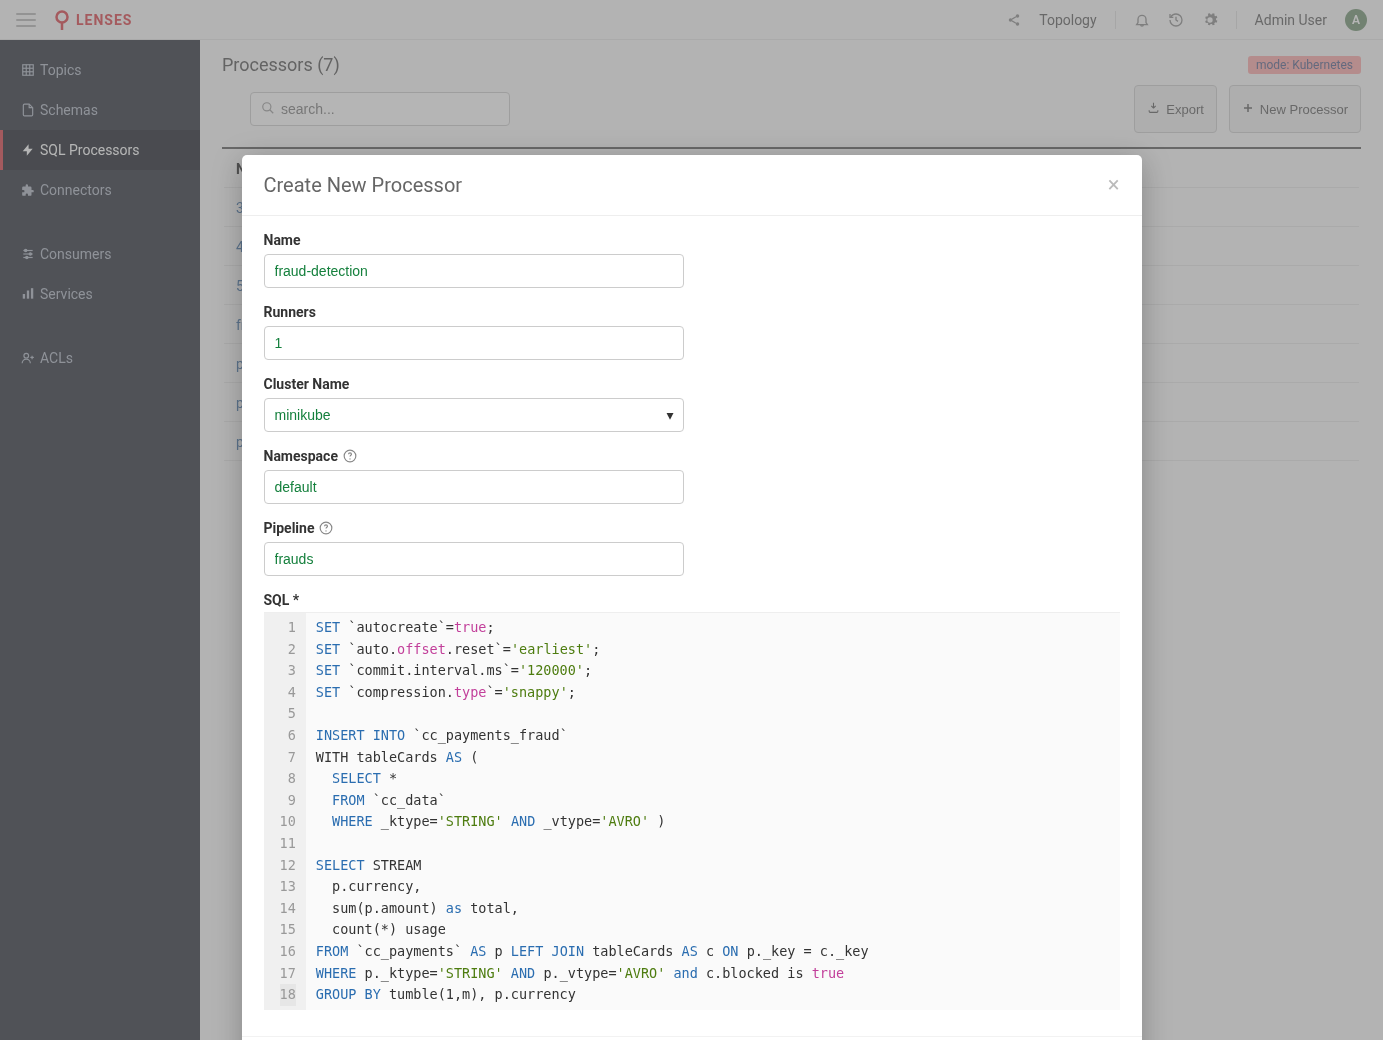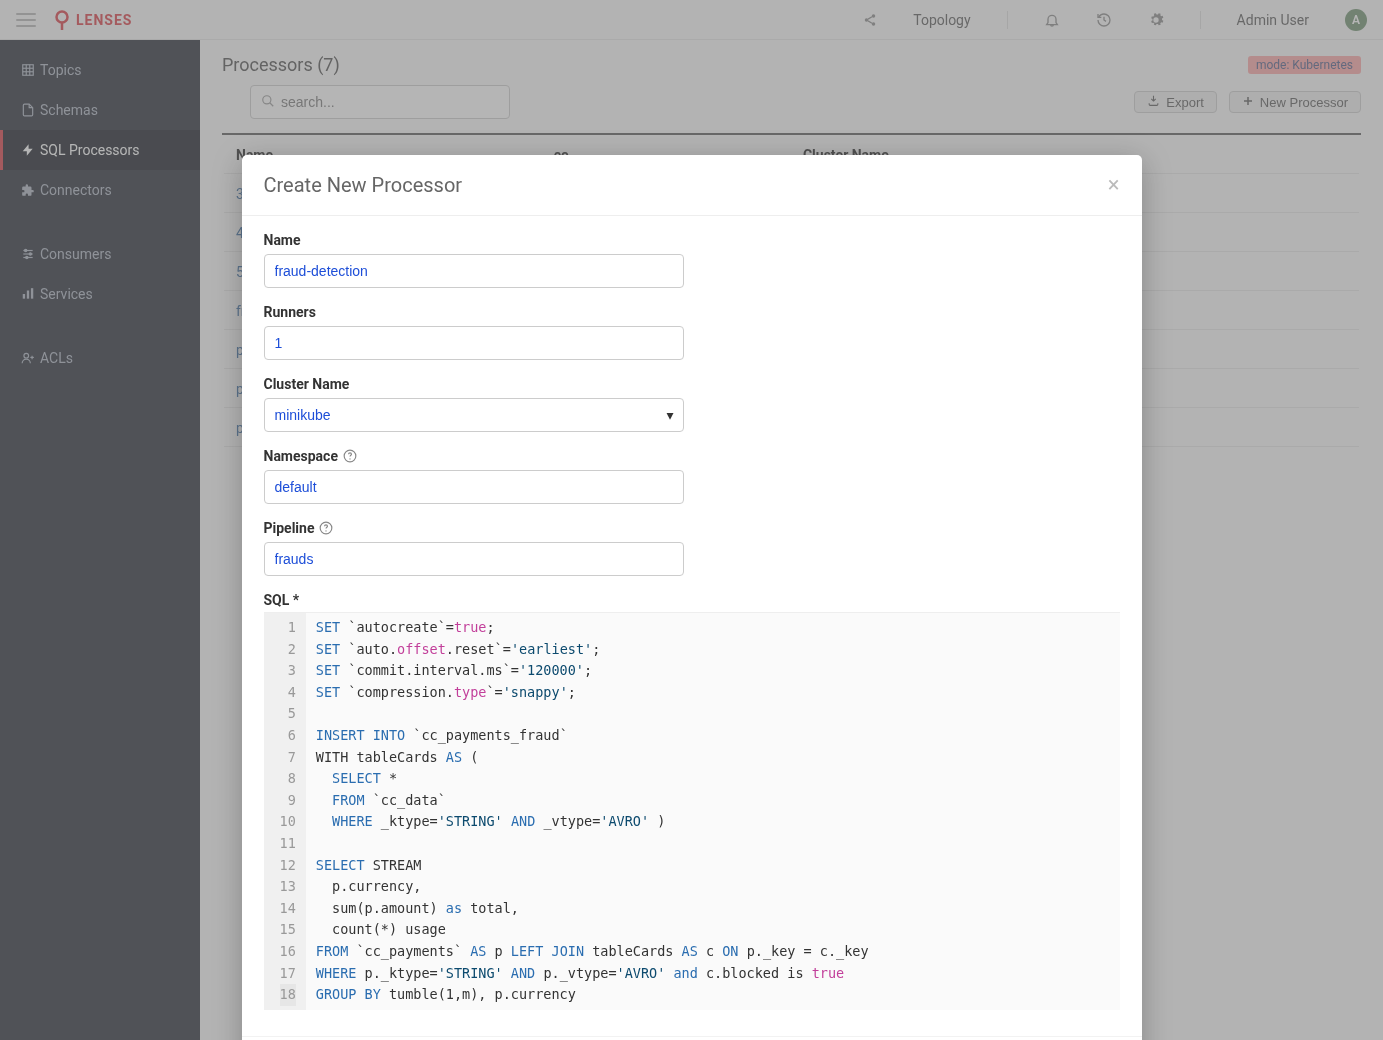--- a/index.html
+++ b/index.html
@@ -4,64 +4,64 @@
 <style>
 * { box-sizing: border-box; margin: 0; padding: 0; }
 html, body { height: 100%; font-family: -apple-system, BlinkMacSystemFont, "Segoe UI", Roboto, Helvetica, Arial, sans-serif; font-size: 14px; color: #333; background: #fafafa; }
 .app { display: flex; flex-direction: column; height: 100%; }
 .topbar { height: 40px; background: #fafafa; border-bottom: 1px solid #e6e6e6; display: flex; align-items: center; padding: 0 16px; }
 .hamburger { width: 20px; height: 14px; display: flex; flex-direction: column; justify-content: space-between; margin-right: 18px; cursor: pointer; }
 .hamburger span { height: 2px; background: #b3b3b3; border-radius: 1px; }
 .logo { display: flex; align-items: center; color: #d9363e; font-weight: 700; letter-spacing: 1px; font-size: 14px; }
 .logo svg { margin-right: 6px; }
 .topbar-spacer { flex: 1; }
-.topbar-right { display: flex; align-items: center; gap: 36px; color: #555; }
+.topbar-right { display: flex; align-items: center; gap: 18px; color: #555; }
 .topbar-right .sep { width: 1px; height: 18px; background: #ddd; }
 .topbar-icon { color: #888; display: inline-flex; }
 .avatar { width: 22px; height: 22px; border-radius: 50%; background: #6b8e6b; color: #fff; display: inline-flex; align-items: center; justify-content: center; font-size: 12px; font-weight: 600; }
 .body { flex: 1; display: flex; overflow: hidden; }
 .sidebar { width: 200px; background: #1f2430; color: #aab2bf; padding-top: 10px; flex-shrink: 0; }
 .sidebar-item { display: flex; align-items: center; gap: 4px; padding: 12px 20px; font-size: 14px; color: #aab2bf; cursor: pointer; }
 .sidebar-item.active { background: #121620; color: #fff; border-left: 3px solid #d9363e; padding-left: 17px; }
 .sidebar-gap { height: 24px; }
 .sidebar-icon { width: 16px; text-align: center; display: inline-flex; justify-content: center; }
 .main { flex: 1; overflow: auto; background: #fafafa; }
 .page-header { display: flex; align-items: center; padding: 14px 22px 10px; }
 .page-title { font-size: 18px; color: #4a4a4a; font-weight: 400; }
 .page-header .spacer { flex: 1; }
 .badge-mode { background: #fca5a5; color: #4a5885; border-radius: 3px; padding: 2px 8px; font-size: 12px; }
 .toolbar { display: flex; align-items: center; padding: 0 22px 14px; gap: 12px; margin-left: 28px; }
 .search-wrap { border: 1px solid #ccc; border-radius: 4px; background: #fff; height: 34px; display: flex; align-items: center; padding: 0 10px; color: #999; width: 260px; }
 .search-wrap input { border: none; outline: none; flex: 1; font-size: 14px; background: transparent; color: #333; margin-left: 6px; }
 .toolbar .spacer { flex: 1; }
-.btn { height: 22px; border: 1px solid #ccc; background: #efefef; border-radius: 4px; padding: 0 12px; color: #555; font-size: 13px; display: inline-flex; align-items: center; gap: 6px; cursor: pointer; justify-content: flex-end; }
+.btn { height: 48px; border: 1px solid #ccc; background: #efefef; border-radius: 4px; padding: 0 12px; color: #555; font-size: 13px; display: inline-flex; align-items: center; gap: 6px; cursor: pointer; justify-content: flex-end; }
 .table { width: calc(100% - 44px); margin: 0 22px; border-top: 2px solid #555; }
 .table th, .table td { text-align: left; padding: 10px 12px; border-bottom: 1px solid #e6e6e6; font-size: 14px; }
 .table th { font-weight: 700; color: #222; }
 .table td.link { color: #3b6ea5; }
 .cluster-badge { background: #e6e6e6; color: #555; border-radius: 3px; padding: 2px 8px; font-size: 12px; }
 .overlay { position: fixed; inset: 0; background: rgba(120,120,120,0.55); display: flex; align-items: flex-start; justify-content: center; padding-top: 155px; }
 .modal { width: 900px; background: #fff; border-radius: 5px; box-shadow: 0 6px 30px rgba(0,0,0,0.25); overflow: hidden; }
 .modal-header { display: flex; align-items: center; padding: 18px 22px; border-bottom: 1px solid #eee; }
 .modal-title { font-size: 20px; color: #666; font-weight: 400; text-align: center; }
 .modal-close { margin-left: auto; color: #bbb; font-size: 22px; cursor: pointer; line-height: 1; }
 .modal-body { padding: 16px 22px 26px; }
 .form-group { margin-bottom: 16px; width: 420px; }
 .form-label { font-weight: 700; color: #333; font-size: 14px; margin-bottom: 6px; display: flex; align-items: center; gap: 5px; }
 .help-icon-svg { color: #888; display: inline-flex; }
-.form-input { width: 100%; height: 34px; border: 1px solid #ccc; border-radius: 4px; padding: 0 10px; font-size: 14px; color: #1d4ed8; outline: none; }
+.form-input { width: 100%; height: 34px; border: 1px solid #ccc; border-radius: 4px; padding: 0 10px; font-size: 14px; color: #15803d; outline: none; }
 .form-select-wrap { position: relative; }
 .form-select-wrap .caret { position: absolute; right: 10px; top: 50%; transform: translateY(-50%); pointer-events: none; color: #333; }
 .sql-label { font-weight: 700; margin-bottom: 4px; }
 .editor { display: flex; font-family: "Menlo", "Consolas", monospace; font-size: 13.5px; line-height: 1.6; background: #fafafa; border-top: 1px solid #eee; }
 .gutter { background: #f0f0f0; color: #999; text-align: right; padding: 4px 10px 4px 16px; user-select: none; }
 .gutter div.hl { background: #e6e6e6; text-align: center; }
 .code { padding: 4px 10px; white-space: pre; flex: 1; overflow-x: auto; color: #333; }
 .kw { color: #2a6db0; }
-.str { color: #0c4a6e; }
+.str { color: #4d7c0f; }
 .id { color: #c23f9a; }
 .modal-footer { padding: 16px 22px 22px; display: flex; justify-content: flex-end; border-top: 1px solid #f2f2f2; background: #fff; }
 </style>
 </head>
 <body>
 
 <div class="app">
   <div class="topbar">
     <div class="hamburger">
         <span></span>

